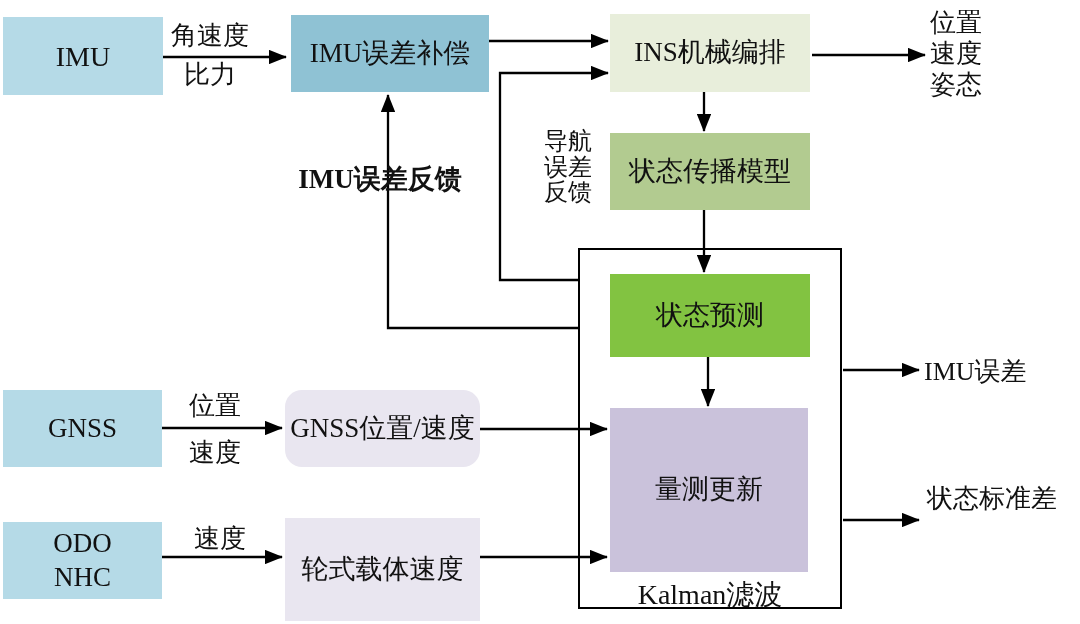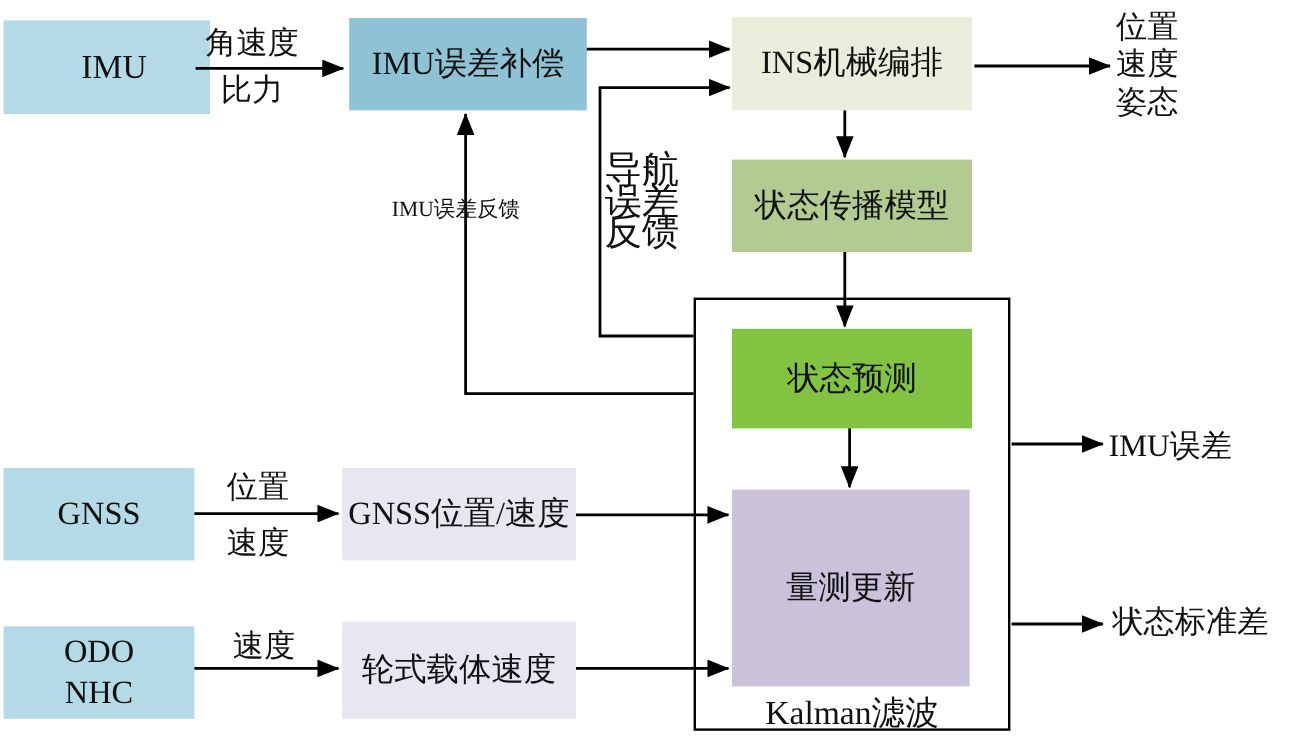--- a/index.html
+++ b/index.html
@@ -30,40 +30,40 @@
   }
   .lbl{
     position:absolute;
     text-align:center;
     font-size:26px;
     line-height:1.15;
     z-index:3;
     white-space:nowrap;
   }
   .lbl .ln{display:block;}
-  .lbl.small{font-size:31px;line-height:25.5px;}
+  .lbl.small{font-size:24px;line-height:25.5px;margin-left:40px;}
   svg.wires{
     position:absolute;left:0;top:0;
     z-index:2;
     pointer-events:none;
   }
   svg.wires line, svg.wires polyline{
     stroke:#000;
     stroke-width:2.3;
     fill:none;
   }
 </style>
 </head>
 <body>
 
 <div class="canvas">
 
   <div class="kalman-frame" style="left:578px;top:248px;width:264px;height:361px;"></div>
 
-  <div class="node" style="left: 3px; top: 17px; width: 160px; height: 78px; font-size: 28px; background-color: rgb(181, 218, 231); padding-left: 12px;">
+  <div class="node" style="left: 3px; top: 17px; width: 160px; height: 78px; font-size: 28px; background-color: rgb(181, 218, 231);">
     <span class="ln">IMU</span>
   </div>
 
   <div class="node" style="left: 3px; top: 390px; width: 159px; height: 77px; background-color: rgb(181, 218, 231);">
     <span class="ln">GNSS</span>
   </div>
 
   <div class="node" style="left: 3px; top: 522px; width: 159px; height: 77px; background-color: rgb(181, 218, 231);">
     <span class="ln">ODO</span>
     <span class="ln">NHC</span>
@@ -82,25 +82,25 @@
   </div>
 
   <div class="node" style="left: 610px; top: 274px; width: 200px; height: 83px; background-color: rgb(130, 195, 65);">
     <span class="ln">状态预测</span>
   </div>
 
   <div class="node" style="left: 610px; top: 408px; width: 198px; height: 164px; background-color: rgb(202, 194, 219); text-align: right;">
     <span class="ln">量测更新</span>
   </div>
 
-  <div class="node" style="left: 285px; top: 390px; width: 195px; height: 77px; background-color: rgb(233, 230, 240);">
+  <div class="node" style="left: 285px; top: 390px; width: 195px; height: 77px; background-color: rgb(233, 230, 240); border-radius: 17px;">
     <span class="ln">GNSS位置/速度</span>
   </div>
 
-  <div class="node" style="left: 285px; top: 518px; width: 195px; height: 81px; background-color: rgb(233, 230, 240);">
+  <div class="node" style="left: 285px; top: 518px; width: 195px; height: 103px; background-color: rgb(233, 230, 240);">
     <span class="ln">轮式载体速度</span>
   </div>
 
   <div class="lbl" style="left:578px;top:579px;width:264px;font-size:28px;">
     <span class="ln">Kalman滤波</span>
   </div>
 
   <div class="lbl" style="left:160px;top:21px;width:100px;">
     <span class="ln">角速度</span>
   </div>
@@ -112,41 +112,41 @@
     <span class="ln">位置</span>
   </div>
   <div class="lbl" style="left:165px;top:438px;width:100px;">
     <span class="ln">速度</span>
   </div>
 
   <div class="lbl" style="left:170px;top:524px;width:100px;">
     <span class="ln">速度</span>
   </div>
 
-  <div class="lbl" style="left:288px;top:164px;width:184px;font-size:18px;">
+  <div class="lbl" style="left:288px;top:164px;width:184px;font-size:27px;font-weight:bold;">
     <span class="ln">IMU误差反馈</span>
   </div>
 
   <div class="lbl small" style="left:504px;top:129px;width:56px;text-align:left;">
     <span class="ln">导航</span>
     <span class="ln">误差</span>
     <span class="ln">反馈</span>
   </div>
 
   <div class="lbl" style="left:930px;top:7px;width:60px;line-height:31px;text-align:left;">
     <span class="ln">位置</span>
     <span class="ln">速度</span>
     <span class="ln">姿态</span>
   </div>
 
   <div class="lbl" style="left:924px;top:357px;text-align:left;">
     <span class="ln">IMU误差</span>
   </div>
 
-  <div class="lbl" style="left:927px;top:504px;text-align:left;">
+  <div class="lbl" style="left:927px;top:484px;text-align:left;">
     <span class="ln">状态标准差</span>
   </div>
 
   <svg class="wires" width="1080" height="624" viewBox="0 0 1080 624">
     <defs>
       <marker id="arr" viewBox="0 0 10 8" markerWidth="8" markerHeight="6.4" refX="9.5" refY="4" orient="auto">
         <path d="M0,0 L10,4 L0,8 Z" fill="#000"></path>
       </marker>
     </defs>
 

